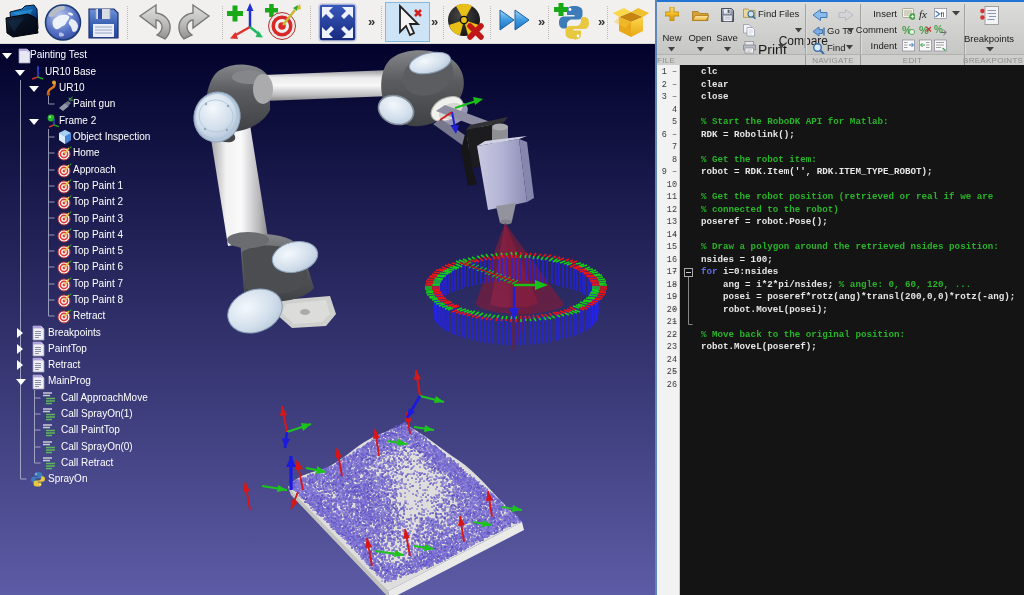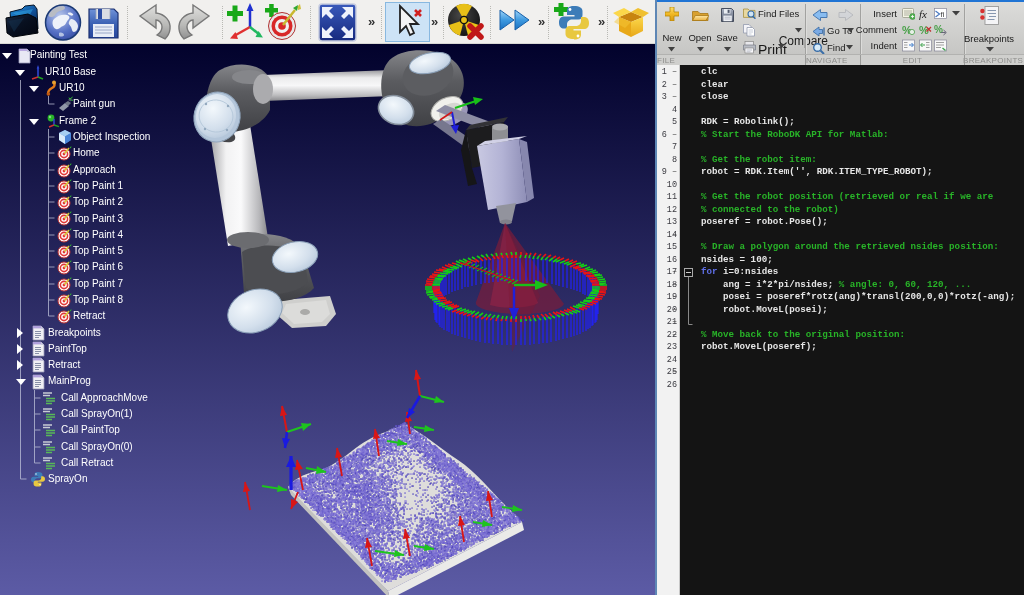--- a/index.html
+++ b/index.html
@@ -726,21 +726,21 @@
 <circle cx="2.4" cy="5" r="2.2" fill="#d83030"></circle>
         <circle cx="2.4" cy="11.5" r="2.2" fill="#d83030"></circle>
       </svg>
       <div style="position:absolute;left:300px;top:31px;width:64px;text-align:center;font-size:9.5px;color:#1a1a1a;white-space:nowrap">Breakpoints</div>
       <svg style="position:absolute;left:329px;top:45px" width="8" height="5" viewBox="0 0 8 5">
         <polygon points="0,0 8,0 4.0,4.6" fill="#404040"></polygon>
       </svg>
     </div>
     <div id="msect">
 <div style="position:absolute;left:0;width:148px;text-align:left">FILE</div>
-<div style="position:absolute;left:149px;width:54px;">NAVIGATE</div>
+<div style="position:absolute;left:149px;width:54px;text-align:center">NAVIGATE</div>
 <div style="position:absolute;left:204px;width:103px;text-align:center">EDIT</div>
 <div style="position:absolute;left:306px;width:60px;text-align:center">BREAKPOINTS</div>
 <div style="position:absolute;left:148px;top:0;width:1px;height:11px;background:#9a9a98"></div>
 <div style="position:absolute;left:203px;top:0;width:1px;height:11px;background:#9a9a98"></div>
 <div style="position:absolute;left:307px;top:0;width:1px;height:11px;background:#9a9a98"></div>
 </div>
   <div id="editor">
 <div id="gutter">
         <div class="gl">1 <span class="dash">–</span></div>
         <div class="gl">2 <span class="dash">–</span></div>
@@ -767,22 +767,22 @@
         <div class="gl">23 </div>
         <div class="gl">24 <span class="dash">–</span></div>
         <div class="gl">25 </div>
         <div class="gl">26 </div>
       </div>
 <div id="codebody">
         <div class="cl"><span class="w">clc</span></div>
         <div class="cl"><span class="w">clear</span></div>
         <div class="cl"><span class="w">close</span></div>
         <div class="cl"></div>
+        <div class="cl"><span class="g">% Start the RoboDK API for Matlab:</span></div>
         <div class="cl"><span class="w">RDK = Robolink();</span></div>
-        <div class="cl"><span class="g">% Start the RoboDK API for Matlab:</span></div>
         <div class="cl"></div>
         <div class="cl"><span class="g">% Get the robot item:</span></div>
         <div class="cl"><span class="w">robot = RDK.Item('', RDK.ITEM_TYPE_ROBOT);</span></div>
         <div class="cl"></div>
         <div class="cl"><span class="g">% Get the robot position (retrieved or real if we are</span></div>
         <div class="cl"><span class="g">% connected to the robot)</span></div>
         <div class="cl"><span class="w">poseref = robot.Pose();</span></div>
         <div class="cl"></div>
         <div class="cl"><span class="g">% Draw a polygon around the retrieved nsides position:</span></div>
         <div class="cl"><span class="w">nsides = 100;</span></div>

